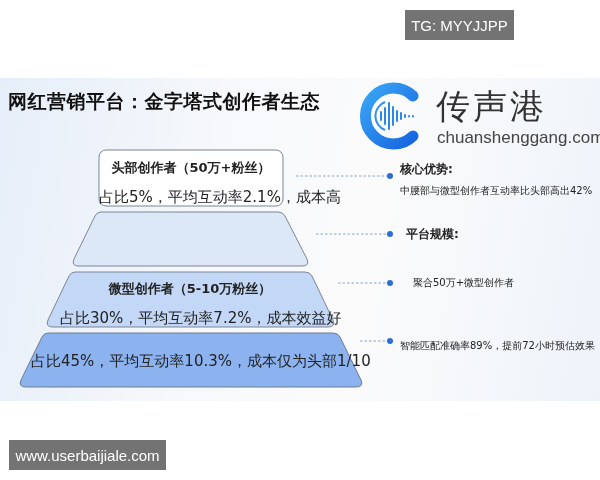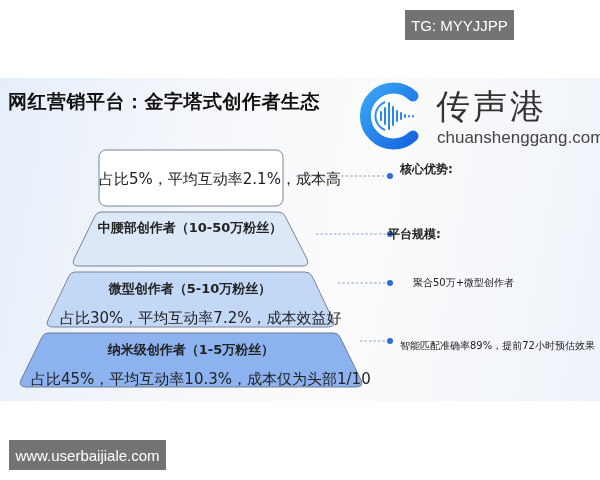--- a/index.html
+++ b/index.html
@@ -97,38 +97,38 @@
     </g>
     <g fill="#2a6fd6">
       <circle cx="390" cy="98" r="3"></circle>
       <circle cx="390" cy="156" r="3"></circle>
       <circle cx="390" cy="205" r="3"></circle>
       <circle cx="390" cy="263" r="3"></circle>
     </g>
   </svg>
 
   <div class="tier-text" style="left:99px; top:81px; width:184px;">
+    <div class="tier-title">头部创作者（50万+粉丝）</div>
     <div class="tier-desc">占比5%，平均互动率2.1%，成本高</div>
   </div>
   <div class="tier-text" style="left:80px; top:141px; width:220px;">
-    <div class="tier-title">中腰部创作者（10-50万粉丝）</div>
   </div>
   <div class="tier-text" style="left:60px; top:202px; width:260px;">
     <div class="tier-title">微型创作者（5-10万粉丝）</div>
     <div class="tier-desc">占比30%，平均互动率7.2%，成本效益好</div>
   </div>
   <div class="tier-text" style="left:31px; top:263px; width:320px;">
-    <div class="tier-title">纳米级创作者（1-5万粉丝）</div>
     <div class="tier-desc">占比45%，平均互动率10.3%，成本仅为头部1/10</div>
   </div>
 
   <div class="annot" style="left:400px; top:83px;">
     <div class="annot-title">核心优势:</div>
+    <div class="annot-desc">中腰部与微型创作者互动率比头部高出42%</div>
   </div>
-  <div class="annot" style="left:388px; top:148px;">
+  <div class="annot" style="left:406px; top:148px;">
     <div class="annot-title">平台规模:</div>
   </div>
   <div class="annot" style="left:413px; top:198px;">
     <div class="annot-desc" style="margin-top:0;">聚合50万+微型创作者</div>
   </div>
   <div class="annot" style="left:400px; top:255px;">
     <div class="annot-desc">智能匹配准确率89%，提前72小时预估效果</div>
   </div>
 </div>
 

